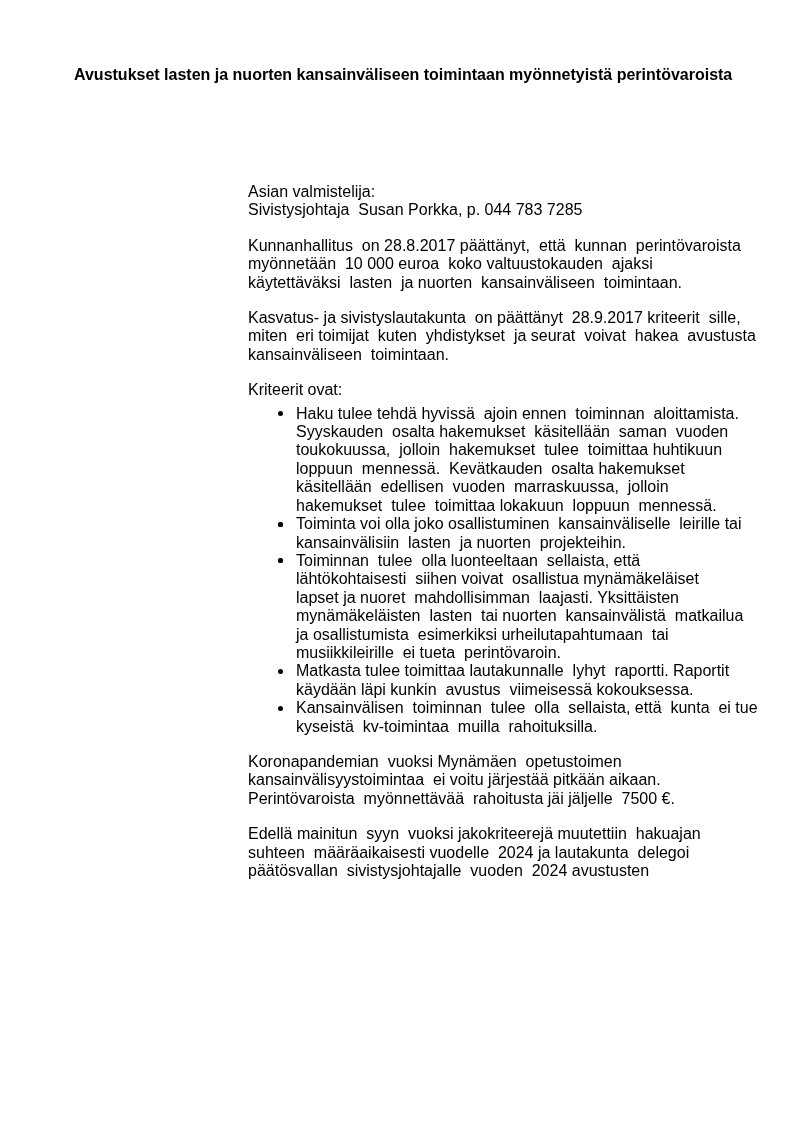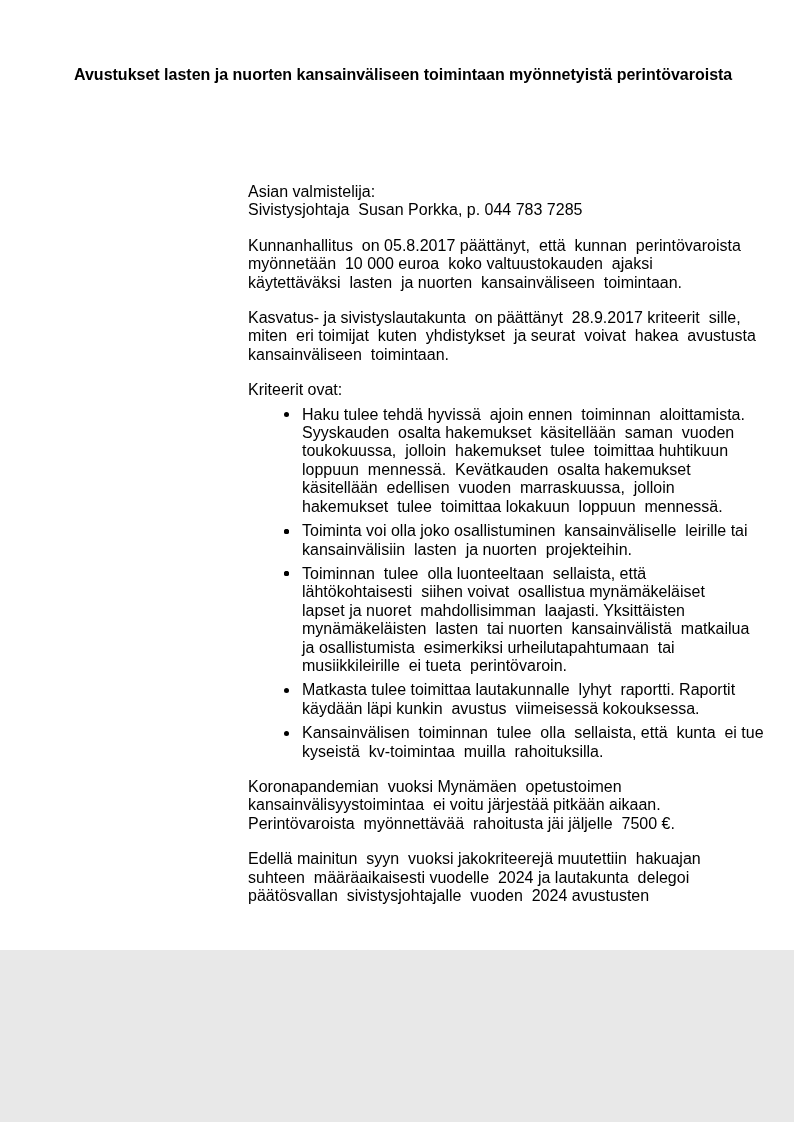--- a/index.html
+++ b/index.html
@@ -1,19 +1,19 @@
 <!DOCTYPE html>
 <html><head>
 <meta charset="utf-8">
 <style>
   html, body { margin: 0; padding: 0; background: #e8e8e8; }
   .page {
     position: relative;
     width: 794px;
-    height: 950px;
+    height: 1122px;
     margin: 0 auto;
     background: #ffffff;
     color: #000000;
     font-family: "Liberation Sans", sans-serif;
     font-size: 16px;
     line-height: 18.4px;
     overflow: hidden;
   }
   .doc-title {
     position: absolute;
@@ -51,21 +51,21 @@
     white-space: pre-wrap;
   }
   .criteria-list {
     list-style: none;
     margin: 0 0 17px 0;
     padding: 0;
   }
   .criteria-list li {
     position: relative;
     padding-left: 48px;
-    margin: 6px;
+    margin: 0;
   }
   .bullet-dot {
     position: absolute;
     left: 30px;
     top: 6.5px;
     width: 5px;
     height: 5px;
     border-radius: 50%;
     background: #000000;
   }
@@ -79,21 +79,21 @@
 <div class="page">
 
   <h1 class="doc-title">Avustukset lasten ja nuorten kansainväliseen toimintaan myönnetyistä perintövaroista</h1>
 
 
   <div class="doc-body">
 
     <p class="doc-para">Asian valmistelija:
 Sivistysjohtaja  Susan Porkka, p. 044 783 7285</p>
 
-    <p class="doc-para">Kunnanhallitus  on 05.8.2017 päättänyt,  että  kunnan  perintövaroista
+    <p class="doc-para">Kunnanhallitus  on 28.8.2017 päättänyt,  että  kunnan  perintövaroista
 myönnetään  10 000 euroa  koko valtuustokauden  ajaksi
 käytettäväksi  lasten  ja nuorten  kansainväliseen  toimintaan.</p>
 
     <p class="doc-para">Kasvatus- ja sivistyslautakunta  on päättänyt  28.9.2017 kriteerit  sille,
 miten  eri toimijat  kuten  yhdistykset  ja seurat  voivat  hakea  avustusta
 kansainväliseen  toimintaan.</p>
 
     <p class="criteria-heading">Kriteerit ovat:</p>
 
     <ul class="criteria-list">

